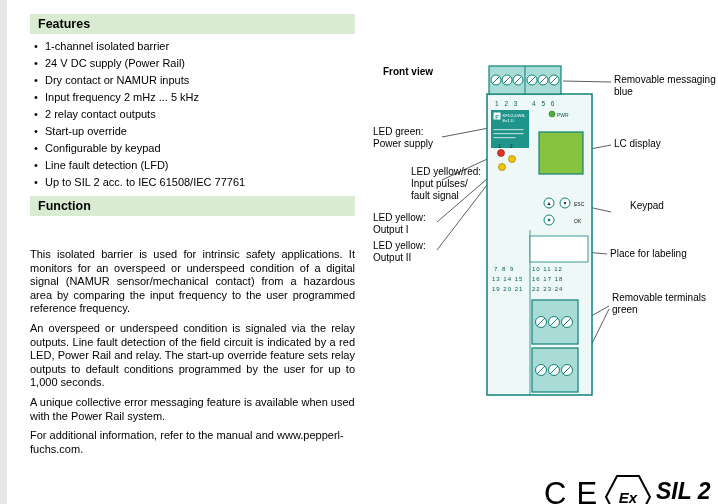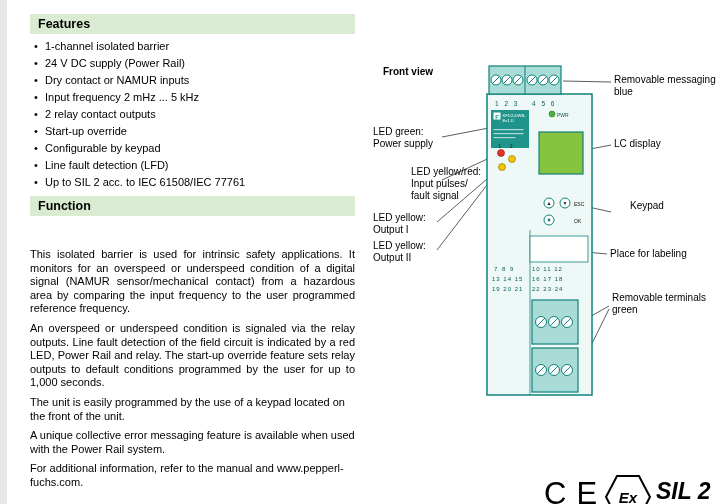--- a/index.html
+++ b/index.html
@@ -45,21 +45,20 @@
     <li>Up to SIL 2 acc. to IEC 61508/IEC 77761</li>
   </ul>
 
   <div class="section-bar bar-function">
     <span>Function</span>
   </div>
 
   <div class="paragraphs">
     <p>This isolated barrier is used for intrinsic safety applications. It monitors for an overspeed or underspeed condition of a digital signal (NAMUR sensor/mechanical contact) from a hazardous area by comparing the input frequency to the user programmed reference frequency.</p>
     <p>An overspeed or underspeed condition is signaled via the relay outputs. Line fault detection of the field circuit is indicated by a red LED, Power Rail and relay. The start-up override feature sets relay outputs to default conditions programmed by the user for up to 1,000 seconds.</p>
-    <p>The unit is easily programmed by the use of a keypad located on the front of the unit.</p>
     <p>A unique collective error messaging feature is available when used with the Power Rail system.</p>
     <p>For additional information, refer to the manual and www.pepperl-fuchs.com.</p>
   </div>
 
 
   <div class="front-view">Front view</div>
 
   <svg style="position:absolute;left:370px;top:40px;" width="348" height="464" viewBox="0 0 348 464">
 
     <g stroke="#333" stroke-width="0.8">

